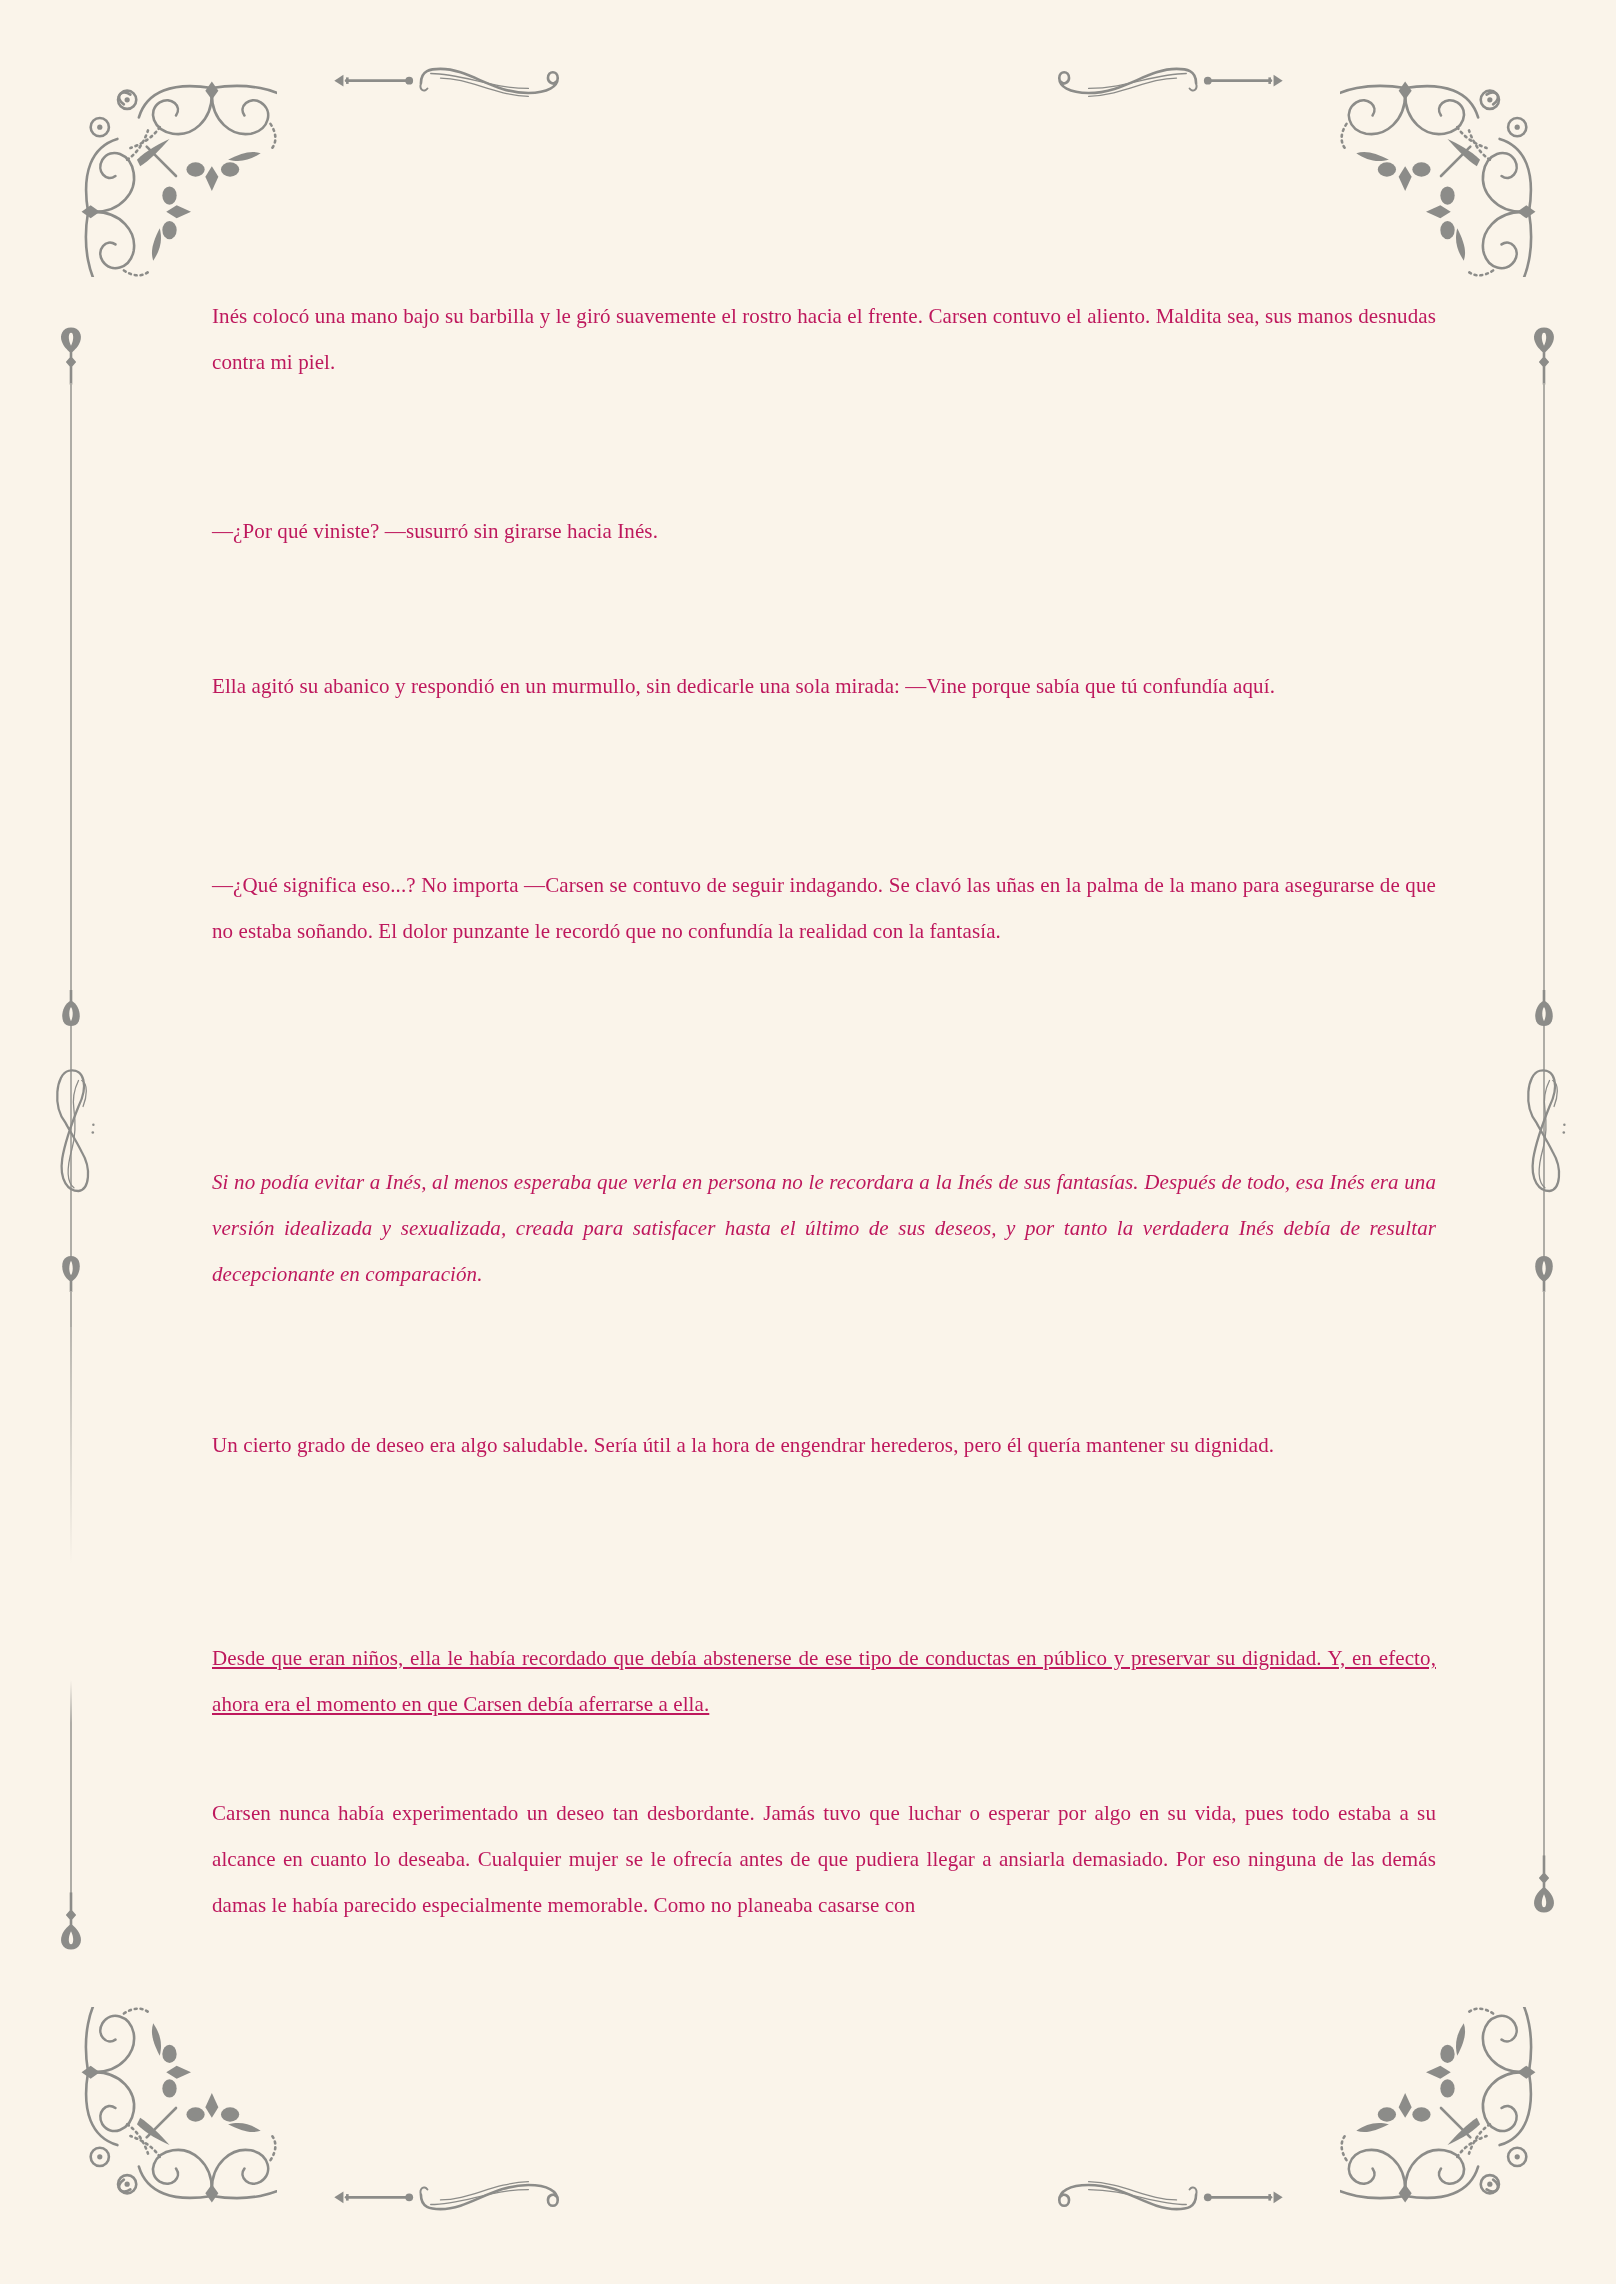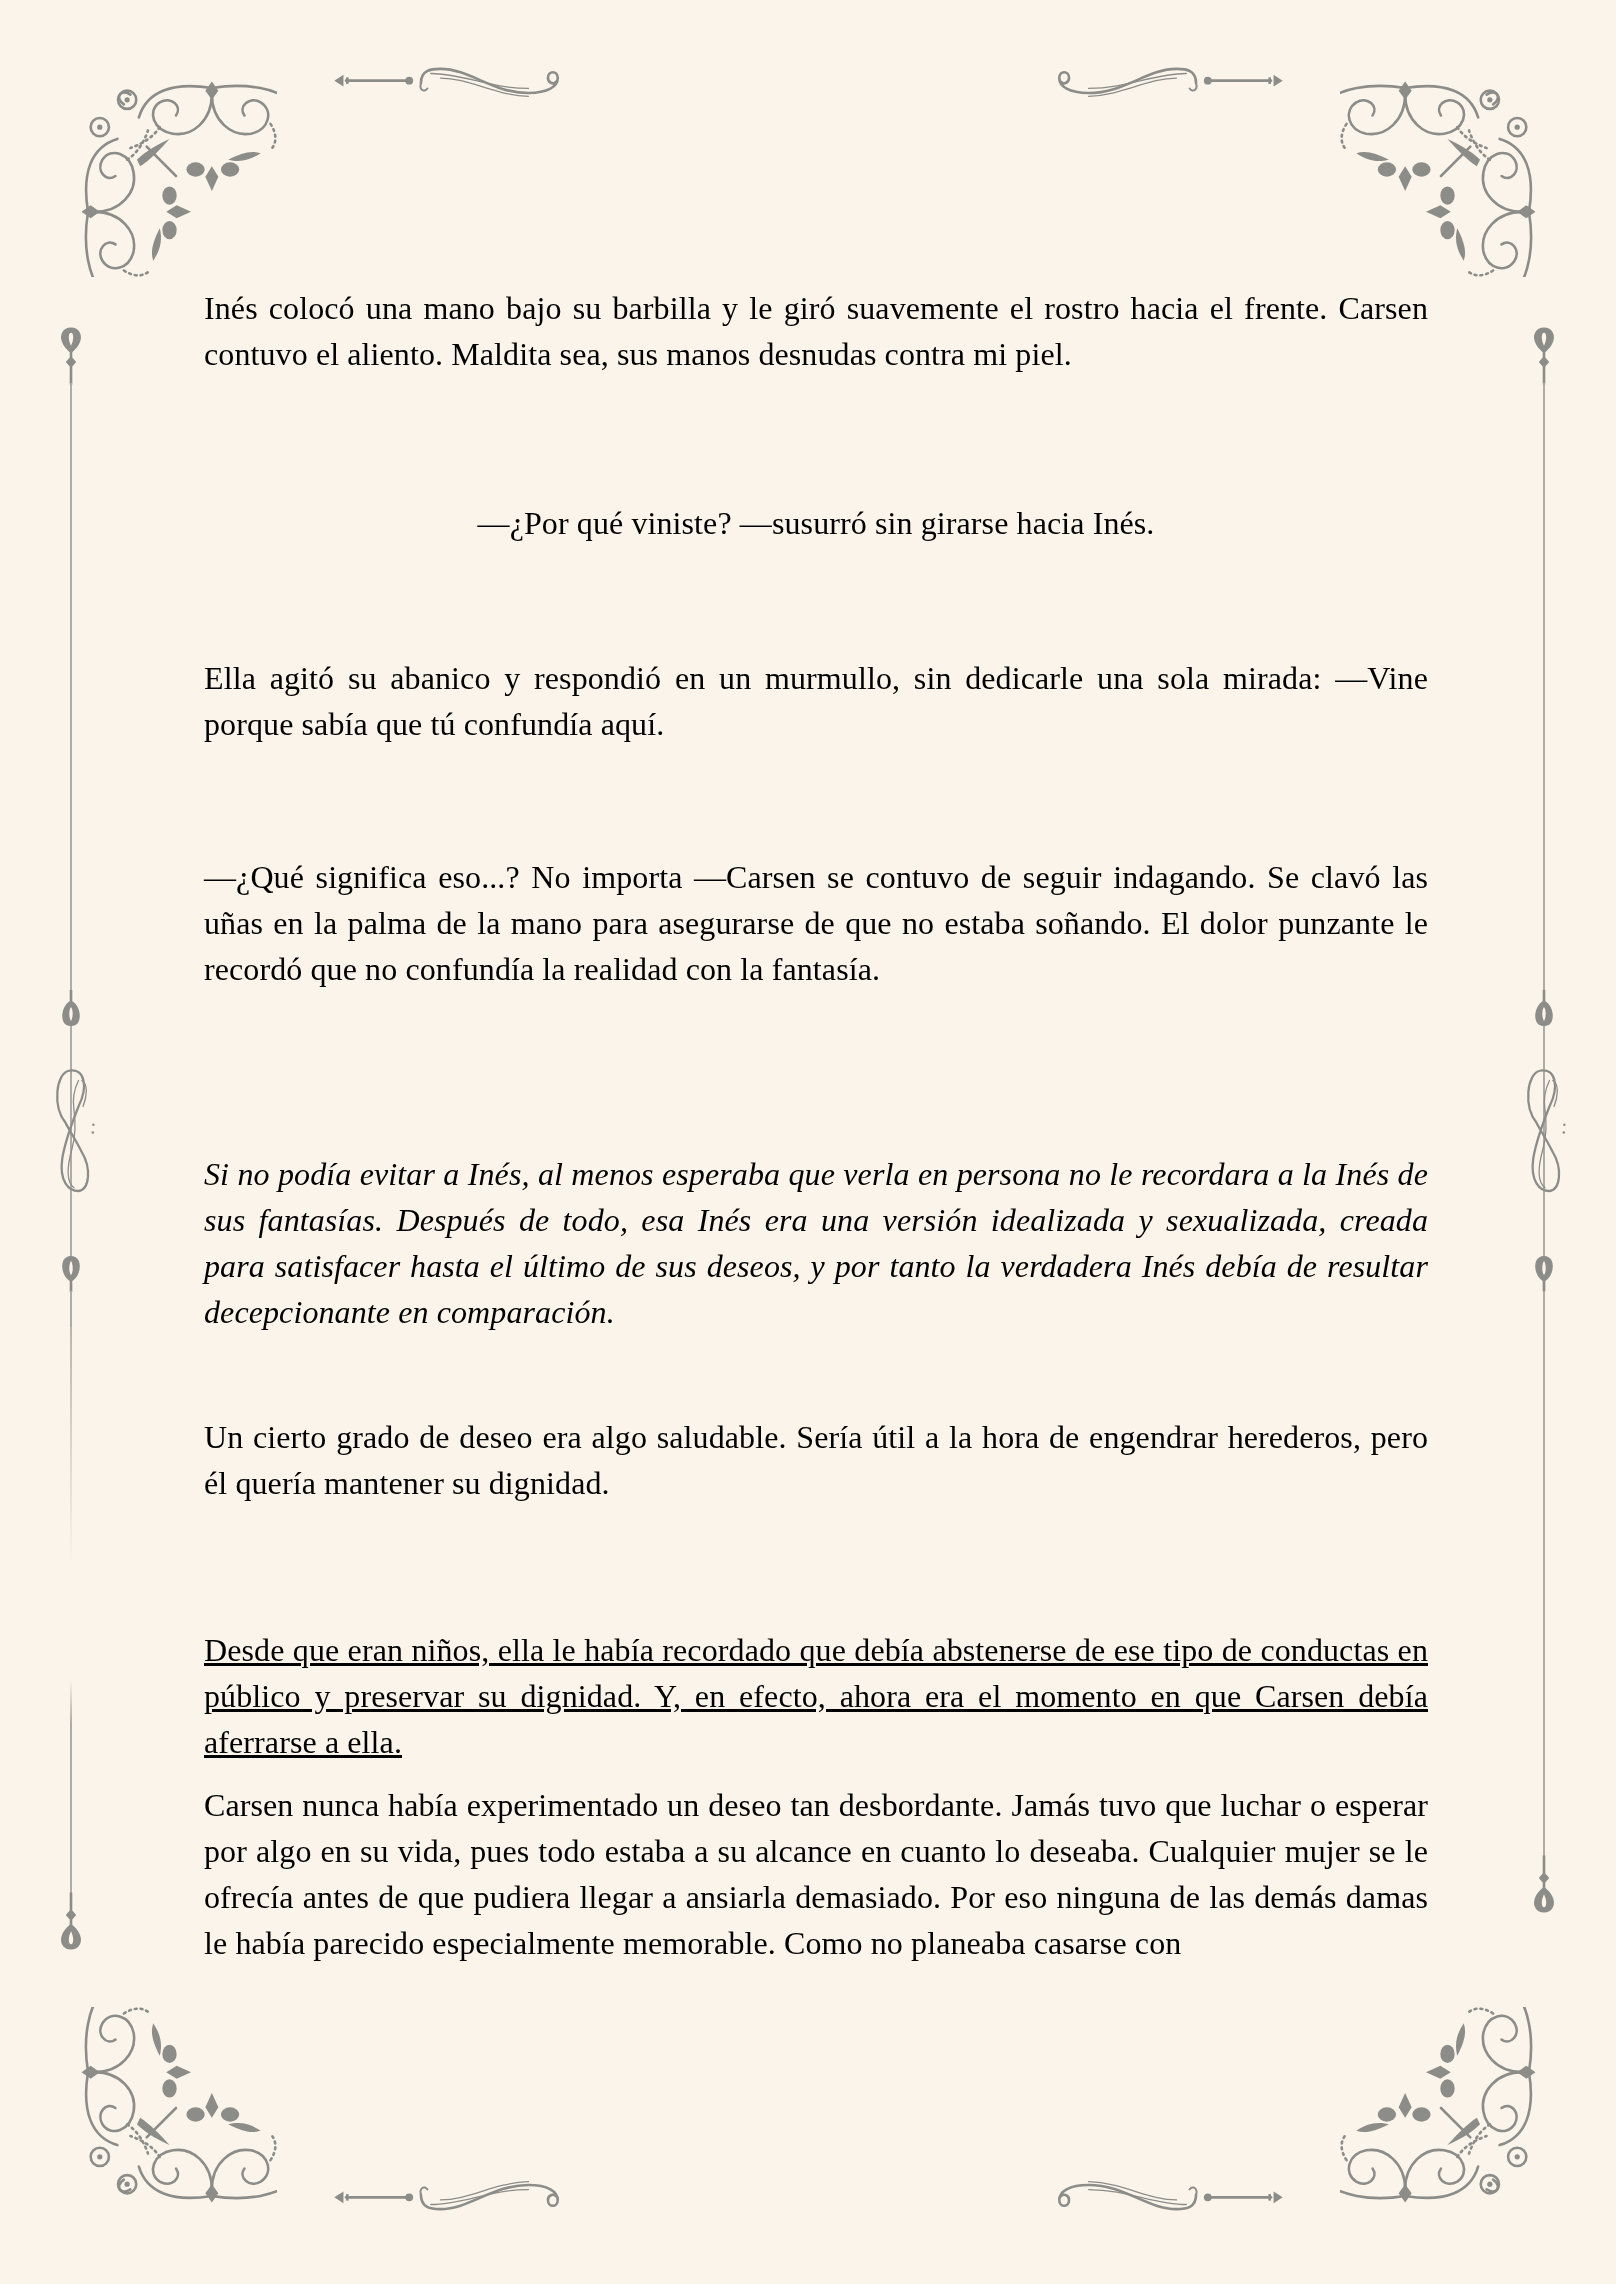--- a/index.html
+++ b/index.html
@@ -8,25 +8,25 @@
     background: #faf4ea;
     position: relative; overflow: hidden;
     font-family: "DejaVu Serif", "Liberation Serif", serif;
   }
   .orn { position: absolute; }
   .orn svg { display: block; overflow: visible; }
   .para {
     position: absolute;
     left: 196px;
     width: 1224px;
-    margin: 8px;
+    margin: 16px;
     font-family: "Liberation Serif", "DejaVu Serif", serif;
-    font-size: 32px;
+    font-size: 21px;
     line-height: 46px;
-    color: #000000;
+    color: #be185d;
     text-align: justify;
     letter-spacing: 0.1px;
   }
 </style>
 </head>
 <body>
 
 <svg width="0" height="0" style="position:absolute" aria-hidden="true">
   <defs>
 
@@ -208,20 +208,20 @@
   <svg width="26" height="39" style="transform:scaleY(-1);" viewBox="0 0 40 60">
       <use href="#drop"></use>
     </svg>
   <div style="position:absolute; left:11.7px; top:38px; width:2.6px; height:566px; background:#aeaca6;"></div>
   <svg width="26" height="59" style="position:absolute; top:602px; transform:scaleY(-1);" viewBox="0 0 40 90">
       <use href="#finial"></use>
     </svg>
 </div>
 
 <p class="para" style="top:277px;">Inés colocó una mano bajo su barbilla y le giró suavemente el rostro hacia el frente. Carsen contuvo el aliento. Maldita sea, sus manos desnudas contra mi piel.</p>
-<p class="para" style="top:492px; text-align:center;">—¿Por qué viniste? —susurró sin girarse hacia Inés.</p>
+<p class="para" style="top:492px; text-align:left;">—¿Por qué viniste? —susurró sin girarse hacia Inés.</p>
 <p class="para" style="top:647px;">Ella agitó su abanico y respondió en un murmullo, sin dedicarle una sola mirada: —Vine porque sabía que tú confundía aquí.</p>
 <p class="para" style="top:846px;font-family:Liberation Serif, serif;">—¿Qué significa eso...? No importa —Carsen se contuvo de seguir indagando. Se clavó las uñas en la palma de la mano para asegurarse de que no estaba soñando. El dolor punzante le recordó que no confundía la realidad con la fantasía.</p>
 <p class="para" style="top:1143px;font-style:italic;">Si no podía evitar a Inés, al menos esperaba que verla en persona no le recordara a la Inés de sus fantasías. Después de todo, esa Inés era una versión idealizada y sexualizada, creada para satisfacer hasta el último de sus deseos, y por tanto la verdadera Inés debía de resultar decepcionante en comparación.</p>
 <p class="para" style="top:1406px;">Un cierto grado de deseo era algo saludable. Sería útil a la hora de engendrar herederos, pero él quería mantener su dignidad.</p>
 <p class="para" style="top:1619px;text-decoration:underline;">Desde que eran niños, ella le había recordado que debía abstenerse de ese tipo de conductas en público y preservar su dignidad. Y, en efecto, ahora era el momento en que Carsen debía aferrarse a ella.</p>
 <p class="para" style="top:1774px;">Carsen nunca había experimentado un deseo tan desbordante. Jamás tuvo que luchar o esperar por algo en su vida, pues todo estaba a su alcance en cuanto lo deseaba. Cualquier mujer se le ofrecía antes de que pudiera llegar a ansiarla demasiado. Por eso ninguna de las demás damas le había parecido especialmente memorable. Como no planeaba casarse con</p>
 
 
 </body></html>

